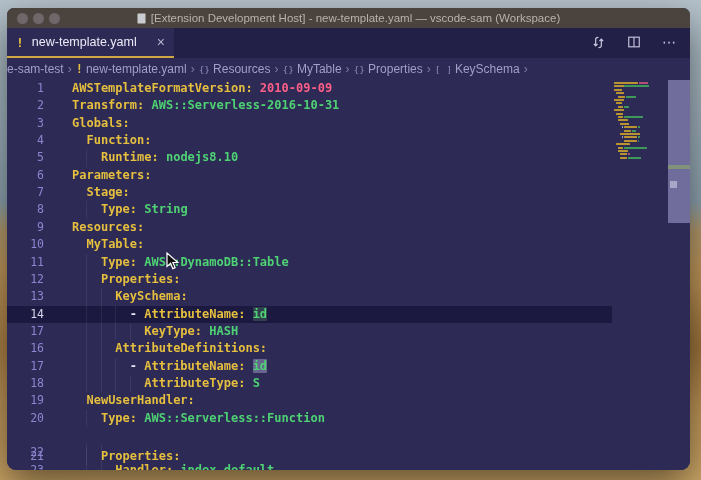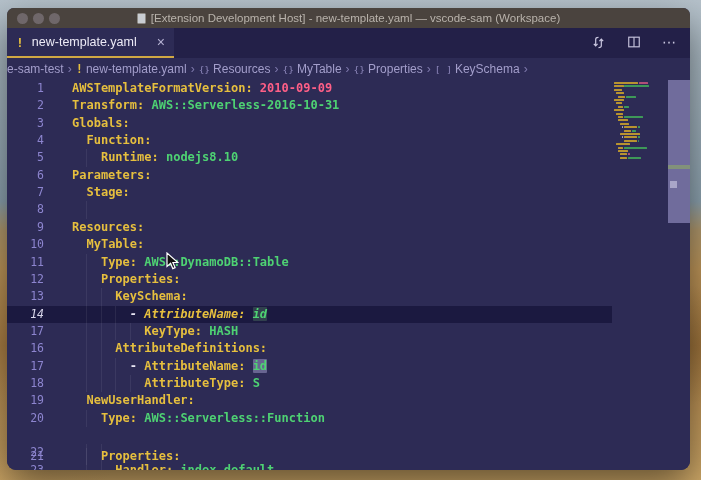--- a/index.html
+++ b/index.html
@@ -190,20 +190,21 @@
             <span class="ln">6</span>
             <span class="code"><span class="k">Parameters:</span></span>
           </div>
           <div class="code-line" style="top: 104.1px;">
             <span class="ln">7</span>
             <span class="code">  <span class="k">Stage:</span></span>
           </div>
           <div class="code-line" style="top: 121.45px;">
             <span class="ln">8</span>
             <span class="guide" style="left: 79.46px;"></span>
+            <span class="code">    <span class="k">Type:</span> <span class="v-green">String</span></span>
           </div>
           <div class="code-line" style="top: 138.8px;">
             <span class="ln">9</span>
             <span class="code"><span class="k">Resources:</span></span>
           </div>
           <div class="code-line" style="top: 156.15px;">
             <span class="ln">10</span>
             <span class="code">  <span class="k">MyTable:</span></span>
           </div>
           <div class="code-line" style="top: 173.5px;">
@@ -215,21 +216,21 @@
             <span class="ln">12</span>
             <span class="guide" style="left: 79.46px;"></span>
             <span class="code">    <span class="k">Properties:</span></span>
           </div>
           <div class="code-line" style="top: 208.2px;">
             <span class="ln">13</span>
             <span class="guide" style="left: 79.46px;"></span>
             <span class="guide" style="left: 93.92px;"></span>
             <span class="code">      <span class="k">KeySchema:</span></span>
           </div>
-          <div class="code-line current" style="top: 225.55px; font-style: italic;">
+          <div class="code-line current" style="top: 225.55px;">
             <span class="ln">14</span>
             <span class="guide" style="left: 79.46px;"></span>
             <span class="guide" style="left: 93.92px;"></span>
             <span class="guide" style="left: 108.38px;"></span>
             <span class="code">        <span class="dash">- </span><span class="k">AttributeName:</span> <span class="v-green occ-weak">id</span></span>
           </div>
           <div class="code-line" style="top: 242.9px;">
             <span class="ln">17</span>
             <span class="guide" style="left: 79.46px;"></span>
             <span class="guide" style="left: 93.92px;"></span>

